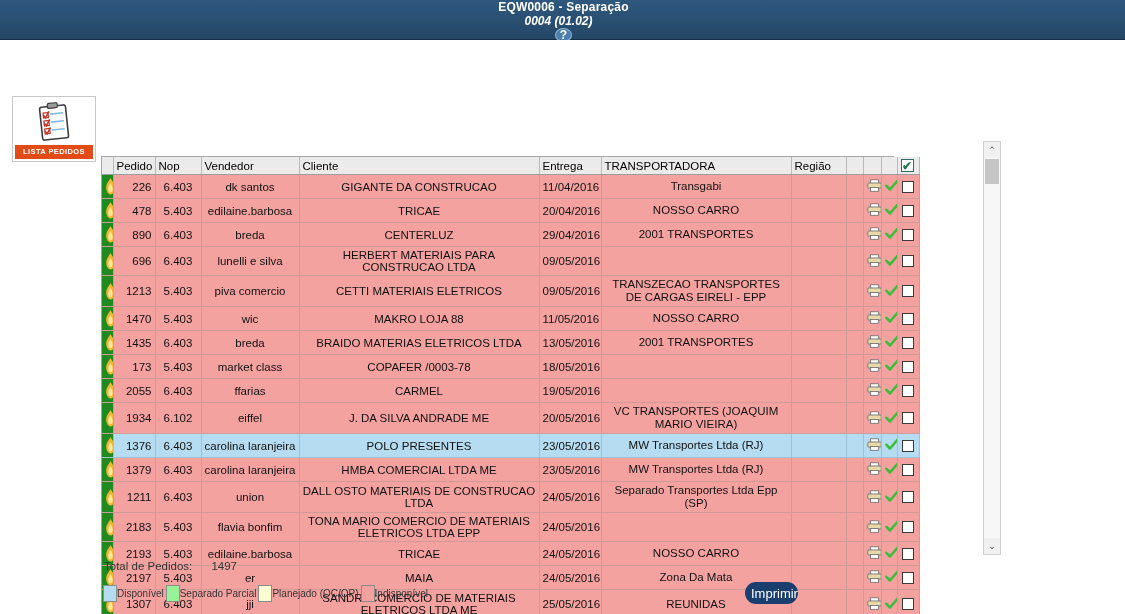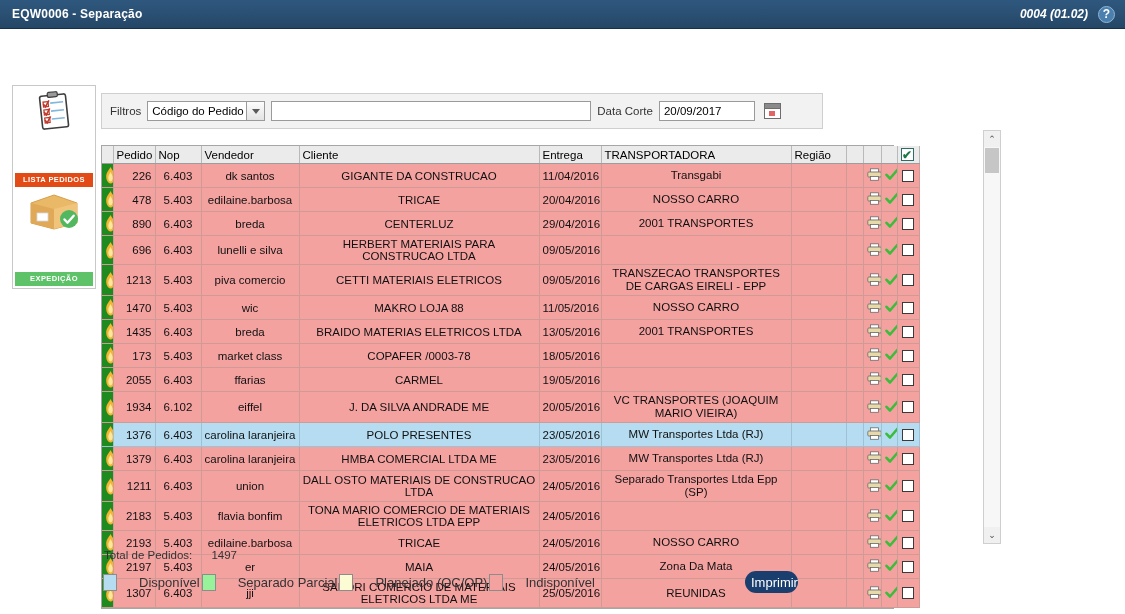--- a/index.html
+++ b/index.html
@@ -6,27 +6,28 @@
   html, body {
     margin: 0; padding: 0;
     width: 1125px; height: 614px;
     background: #ffffff;
     font-family: "Liberation Sans", sans-serif;
     overflow: hidden;
   }
 
   
   #titlebar {
-    height: 29px;
+    height: 40px;
     background: #2b5075;
     background: linear-gradient(to bottom, #2f587f 0%, #254766 100%);
     border-bottom: 1px solid #16304a;
     display: flex; align-items: center;
     padding: 0 10px 0 12px;
     color: #ffffff;
+    flex-direction: column;
   }
   #titlebar .app-title {
     font-size: 12px; font-weight: bold; letter-spacing: .2px;
     flex: 1 1 auto; white-space: nowrap;
   }
   #titlebar .version {
     font-size: 12px; font-weight: bold; margin-right: 10px; font-style: italic;
   }
   .help-icon {
     width: 17px; height: 17px; border-radius: 50%;
@@ -50,21 +51,20 @@
   }
   .nav-tile { width: 78px; }
   .nav-tile .art {
     height: 46px; display: flex; align-items: center; justify-content: center;
     background: #ffffff;
   }
   .nav-tile .cap {
     font-size: 7.5px; font-weight: bold; color: #ffffff;
     text-align: center; letter-spacing: .4px;
     padding: 2px 0 3px;
-    margin-top: 39px;
   }
   .cap-red { background: #e24b16; }
   .cap-green { background: #5ec269; }
 
   
   #filters {
     position: absolute; left: 101px; top: 64px;
     width: 722px; height: 36px;
     background: #f2f2f2;
     border: 1px solid #cfcfcf;
@@ -209,21 +209,21 @@
   #total-line {
     position: absolute; left: 104px; top: 520px;
     font-size: 11.5px; color: #333;
   }
   #total-line .num { margin-left: 16px; }
   #legend {
     position: absolute; left: 103px; top: 545px;
     display: flex; align-items: center;
   }
   #legend .sw { width: 14px; height: 17px; border: 1px solid #8c8c8c; }
-  #legend .lg-lbl { font-size: 13px; color: #333; margin: 0 2px 0 22px; white-space: nowrap; }
+  #legend .lg-lbl { font-size: 10px; color: #333; margin: 0 2px 0 0; white-space: nowrap; }
 
   #btn-imprimir {
     position: absolute; left: 745px; top: 542px;
     width: 53px; height: 22px;
     border-radius: 11px;
     background: #1a3f6e;
     color: #fff; font-size: 13px;
     border: none; cursor: pointer;
     font-family: "Liberation Sans", sans-serif;
   }
@@ -255,51 +255,22 @@
             <rect x="18" y="20" width="13" height="1.6" fill="#7fb8e0"></rect>
             <rect x="11" y="27" width="5" height="5" fill="#fff" stroke="#c0392b" stroke-width="1.2"></rect>
             <path d="M11 29 l2 3 l4 -6" stroke="#c0392b" stroke-width="1.6" fill="none"></path>
             <rect x="18" y="28" width="13" height="1.6" fill="#7fb8e0"></rect>
           </g>
         </svg>
       </div>
       <div class="cap cap-red">LISTA PEDIDOS</div>
     </div>
 
-    <div class="nav-tile">
-      <div class="art">
-        <svg width="54" height="40" viewBox="0 0 54 40">
-          <polygon points="4,13 27,5 50,13 50,33 27,39 4,33" fill="#eab968" stroke="#d79f49" stroke-width="1"></polygon>
-          <polygon points="4,13 27,19 27,39 4,33" fill="#e0a957"></polygon>
-          <polygon points="27,19 50,13 50,33 27,39" fill="#f0c47b"></polygon>
-          <rect x="10" y="23" width="11" height="8" fill="#ffffff" stroke="#d8d8d8" stroke-width=".8"></rect>
-          <circle cx="42" cy="29" r="9" fill="#52b860"></circle>
-          <path d="M37.5 29.5 l3 3.2 l6.2 -7" stroke="#ffffff" stroke-width="2.4" fill="none" stroke-linecap="round" stroke-linejoin="round"></path>
-        </svg>
-      </div>
-      <div class="cap cap-green">EXPEDIÇÃO</div>
-    </div>
   </div>
 
-  <div id="filters">
-    <span class="lbl">Filtros</span>
-
-    <div class="sel-box">
-      <span>Código do Pedido</span>
-      <span class="arrow"></span>
-    </div>
-
-    <input id="filter-text" type="text" value="" style="">
-
-    <span class="lbl">Data Corte</span>
-
-    <input id="data-corte" type="text" value="20/09/2017" style="">
-
-    <div class="cal-icon"></div>
-  </div>
 
   <div id="grid-wrap">
     <table class="grid">
       <thead>
         <tr>
           <th class="c-flag"></th>
           <th class="c-pedido">Pedido</th>
           <th class="c-nop">Nop</th>
           <th class="c-vend">Vendedor</th>
           <th class="c-cliente">Cliente</th>

